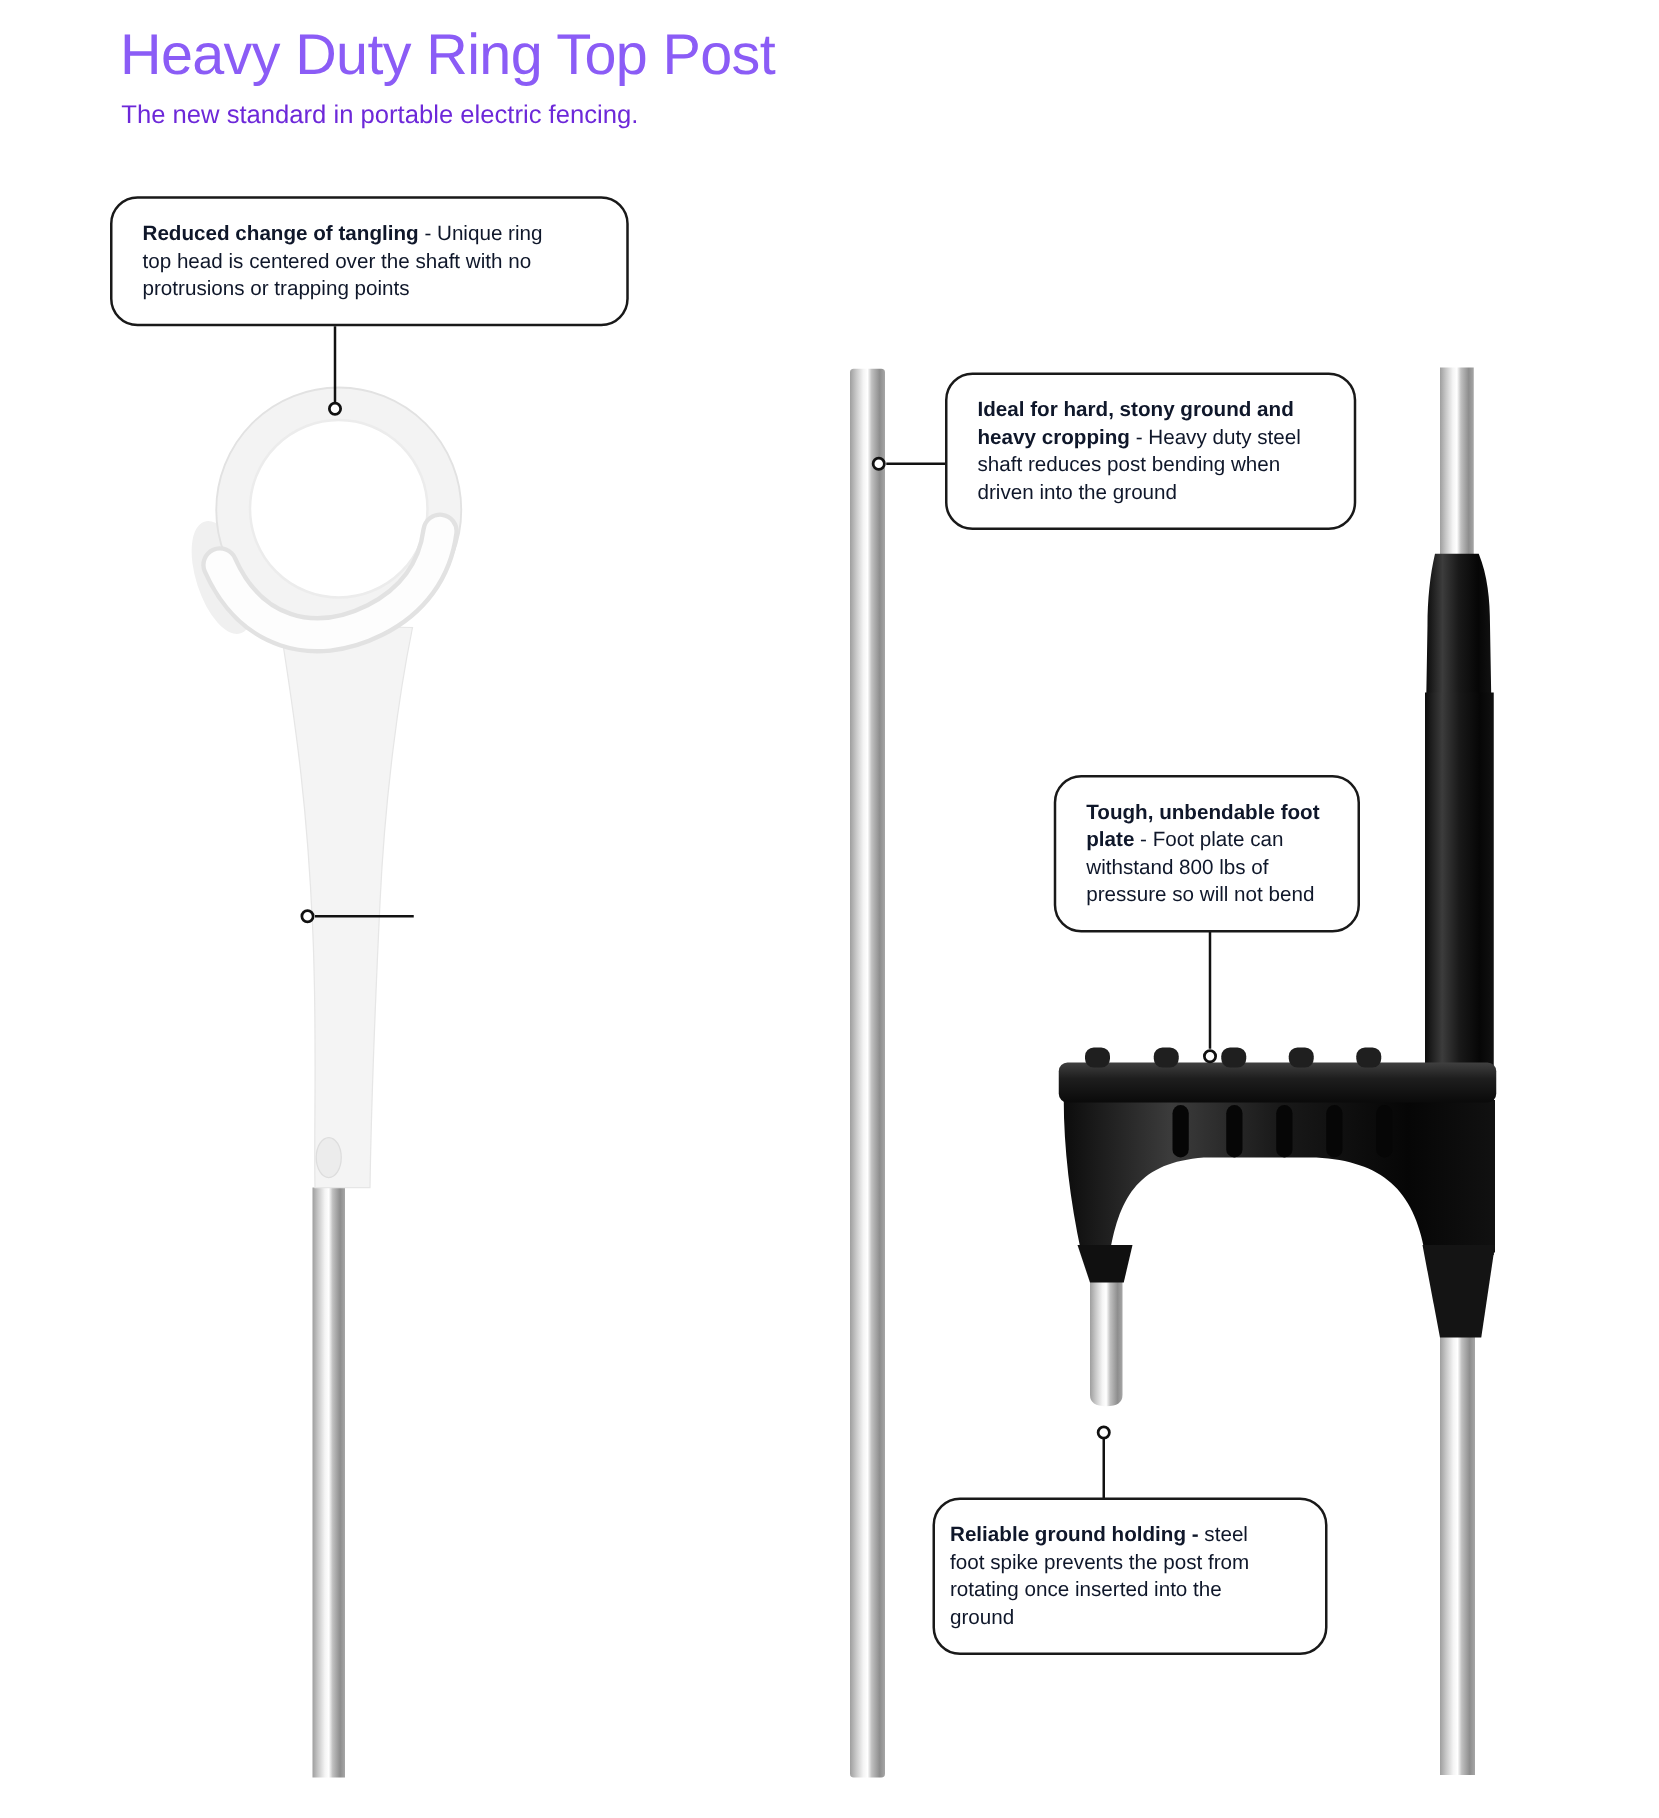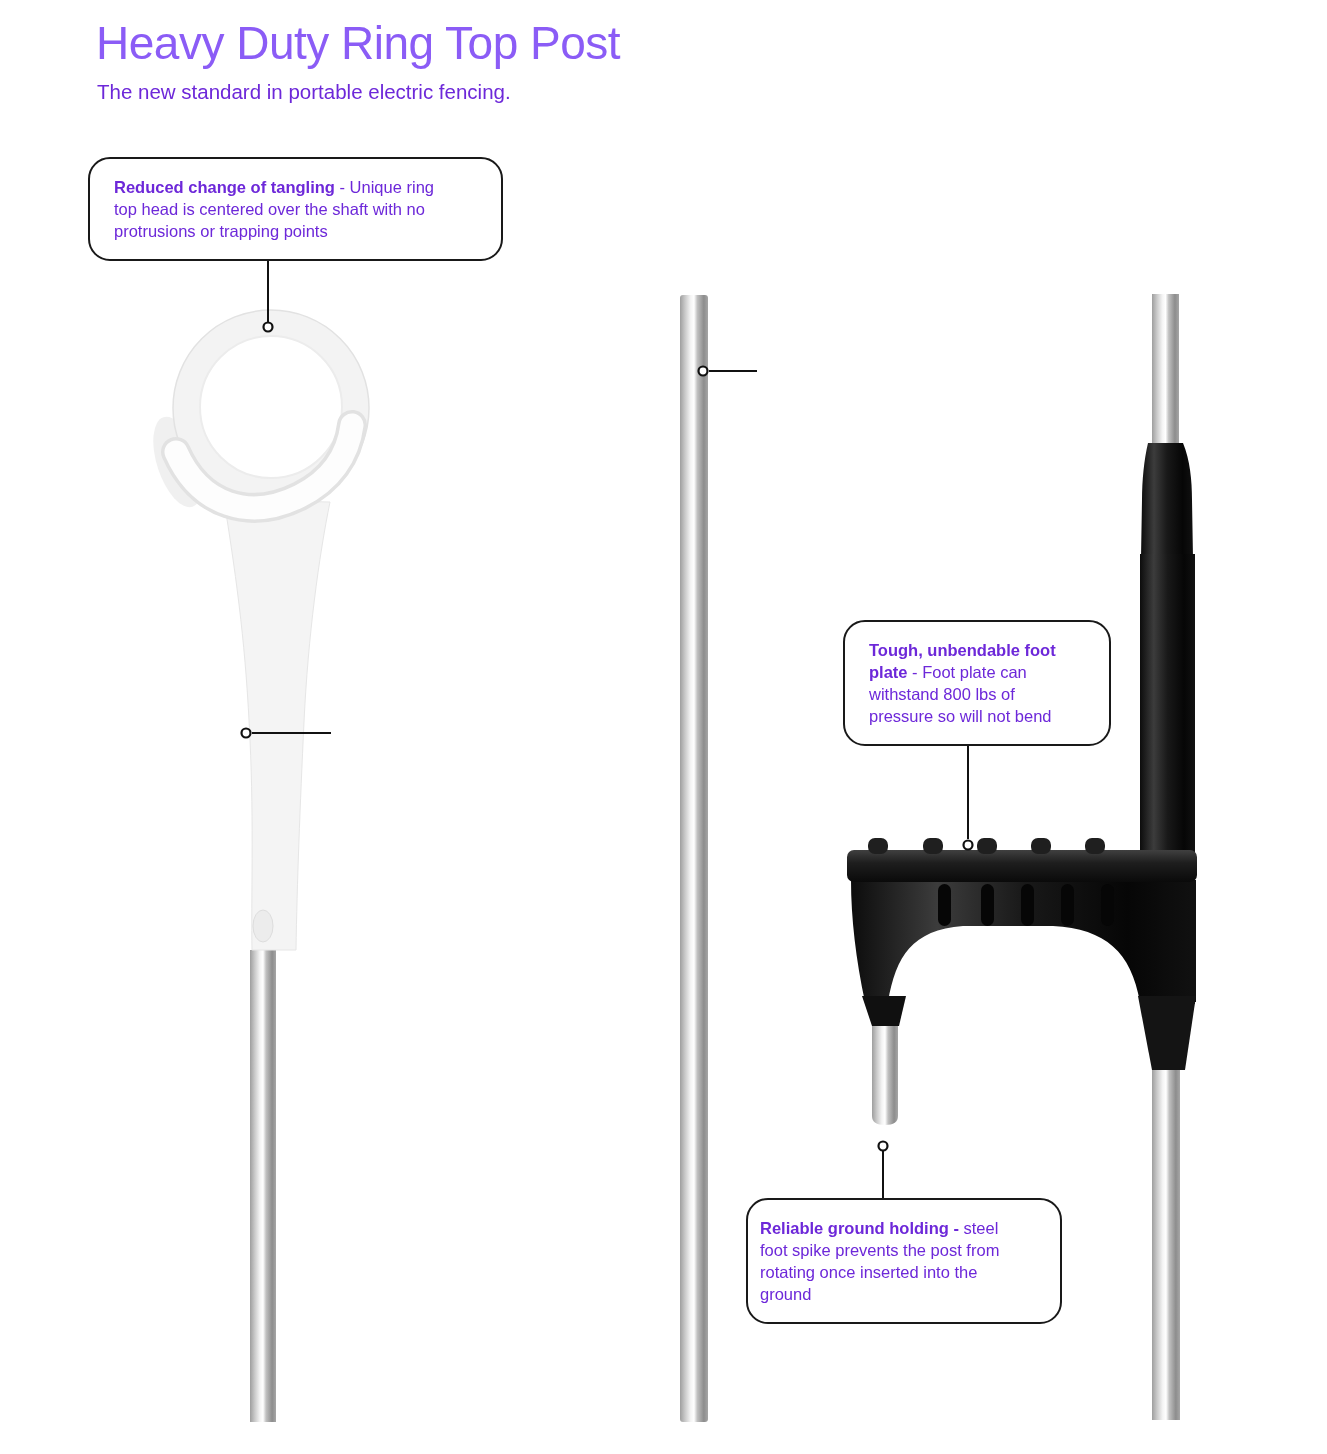--- a/index.html
+++ b/index.html
@@ -44,27 +44,27 @@
     border: 2.5px solid #191919;
     border-radius: 22px;
     padding: 17px 24px;
     z-index: 2;
   }
   .callout p {
     margin: 0;
     font-size: 16.5px;
     line-height: 22px;
     white-space: pre;
-    color: #6d28d9;
+    color: #0f172a;
   }
   .callout strong { font-weight: bold; }
   .c1 { left: 88px;  top: 157px;  width: 415px; }
   .c2 { left: 756px; top: 298px;  width: 329px; }
   .c3 { left: 330px; top: 678px;  width: 310px; }
-  .c4 { left: 843px; top: 620px;  width: 268px; }
+  .c4 { left: 843px; top: 620px;  width: 245px; }
   .c5 { left: 746px; top: 1198px; width: 316px; padding-left: 12px; }
 </style>
 </head>
 <body>
 
 <div class="canvas">
 
   <h1 class="page-title">Heavy Duty Ring Top Post</h1>
   <p class="page-subtitle">The new standard in portable electric fencing.</p>
 
@@ -152,20 +152,26 @@
       <circle cx="883" cy="1146" r="4.5"></circle>
     </g>
   </svg>
 
   <div class="callout c1">
     <p class="callout-text"><strong>Reduced change of tangling</strong><span> - Unique ring
 top head is centered over the shaft with no
 protrusions or trapping points</span></p>
   </div>
 
+  <div class="callout c2">
+    <p class="callout-text"><strong>Ideal for hard, stony ground and
+heavy cropping</strong><span> - Heavy duty steel
+shaft reduces post bending when
+driven into the ground</span></p>
+  </div>
 
 
   <div class="callout c4">
     <p class="callout-text"><strong>Tough, unbendable foot
 plate</strong><span> - Foot plate can
 withstand 800 lbs of
 pressure so will not bend</span></p>
   </div>
 
   <div class="callout c5">

